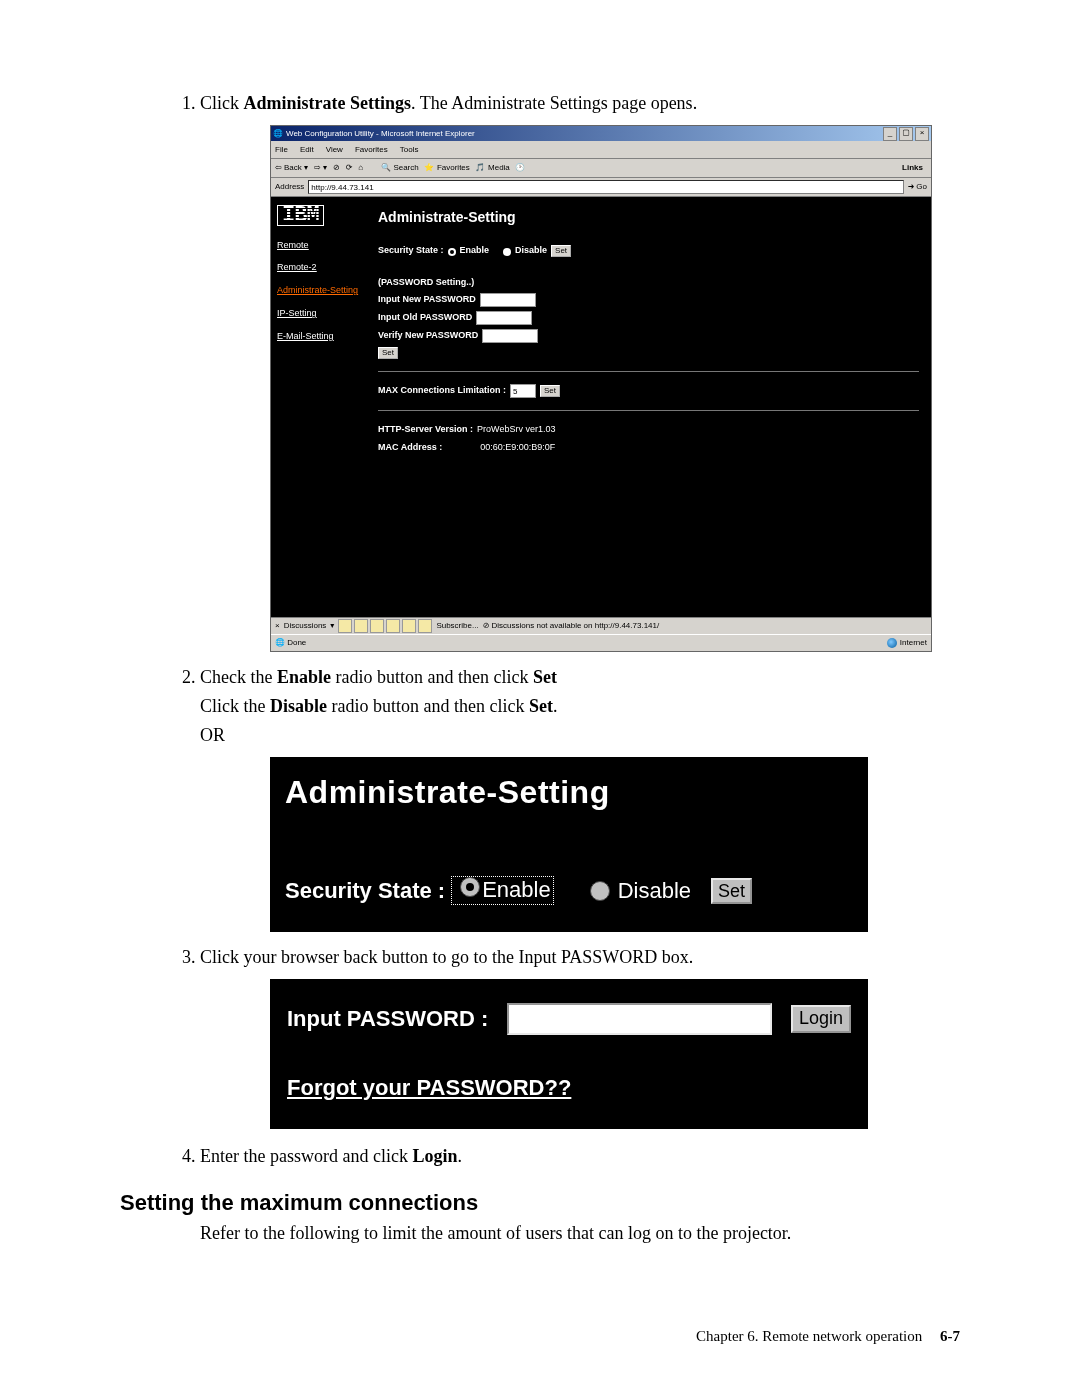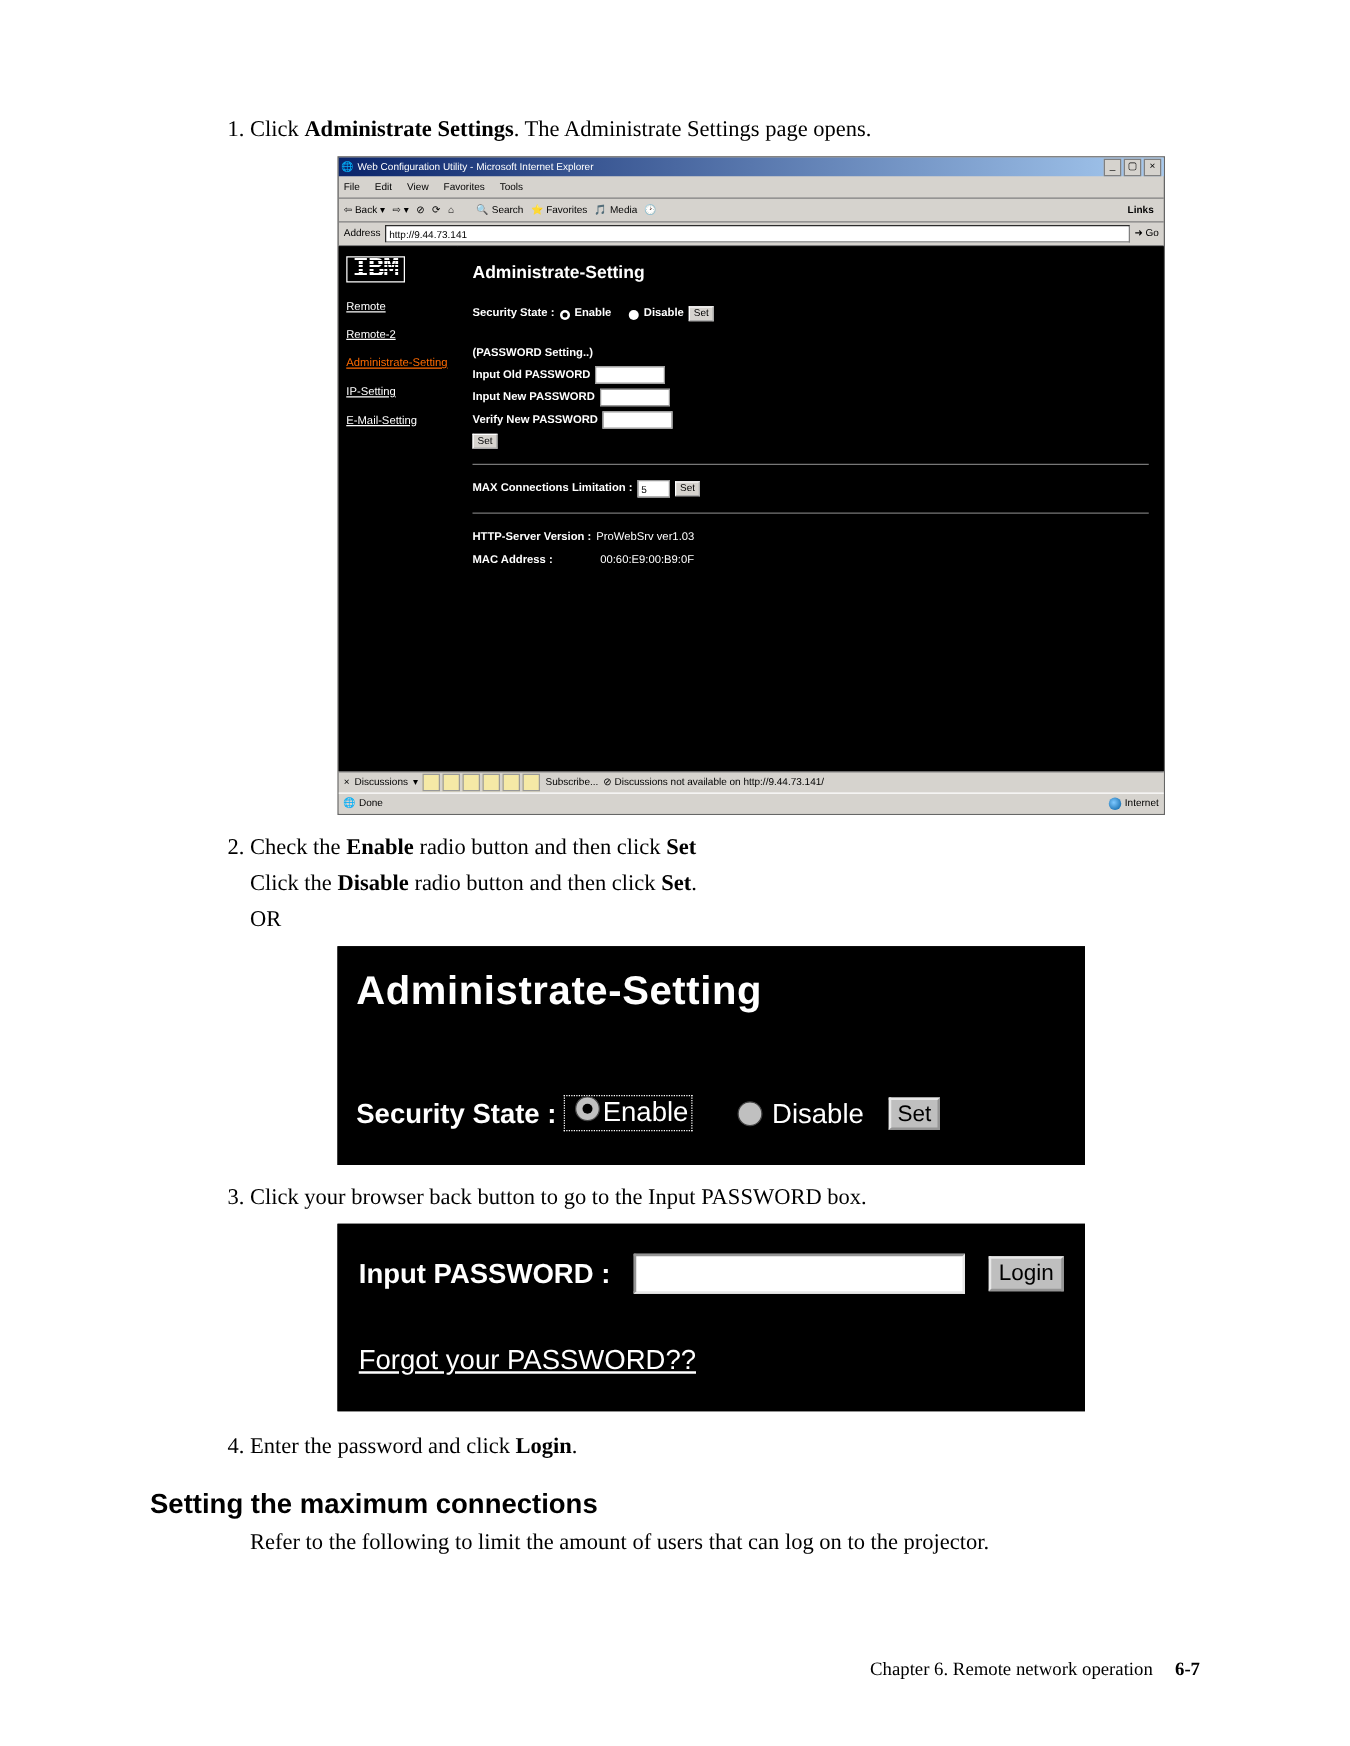--- a/index.html
+++ b/index.html
@@ -98,20 +98,21 @@
     background: #000;
     min-height: 420px;
   }
   .ie-sidebar {
     width: 95px;
     background: #000;
     padding: 8px 6px;
     box-sizing: border-box;
     color: #fff;
     font-size: 9px;
+    text-decoration: underline;
   }
   .ibm-logo {
     font-family: "Courier New", monospace;
     font-weight: bold;
     font-size: 22px;
     color: #fff;
     letter-spacing: -1px;
     border: 1px solid #fff;
     padding: 1px 4px 0;
     text-align: center;
@@ -266,21 +267,21 @@
   .fig3 .loginbtn {
     background: #bfbfbf; color: #000;
     border: 2px outset #e8e8e8;
     font-size: 18px; padding: 0 6px; height: 28px;
   }
   .fig3 .forgot {
     display: inline-block;
     margin-top: 36px;
     font-size: 22px;
     text-decoration: underline;
-    font-weight: normal;
+    font-weight: bold;
   }
 
   
   h1.section-heading {
     font-family: Arial, Helvetica, sans-serif;
     font-weight: bold;
     font-size: 22px;
     margin: 20px 0 4px -40px;
   }
   p.body-para {
@@ -367,25 +368,25 @@
               <span>Enable</span>
               <span style="width:6px"></span>
               <span class="radio-dot"></span>
               <span>Disable</span>
               <button class="btn-small">Set</button>
             </div>
 
             <div style="height:14px"></div>
             <div class="row">(PASSWORD Setting..)</div>
             <div class="row">
+              <span>Input New PASSWORD</span>
+              <input type="password" style="">
+            </div>
+            <div class="row">
               <span>Input Old PASSWORD</span>
-              <input type="password" style="">
-            </div>
-            <div class="row">
-              <span>Input New PASSWORD</span>
               <input type="password" style="">
             </div>
             <div class="row">
               <span>Verify New PASSWORD</span>
               <input type="password" style="">
             </div>
             <div class="row">
               <button class="btn-small">Set</button>
             </div>
             <hr>

